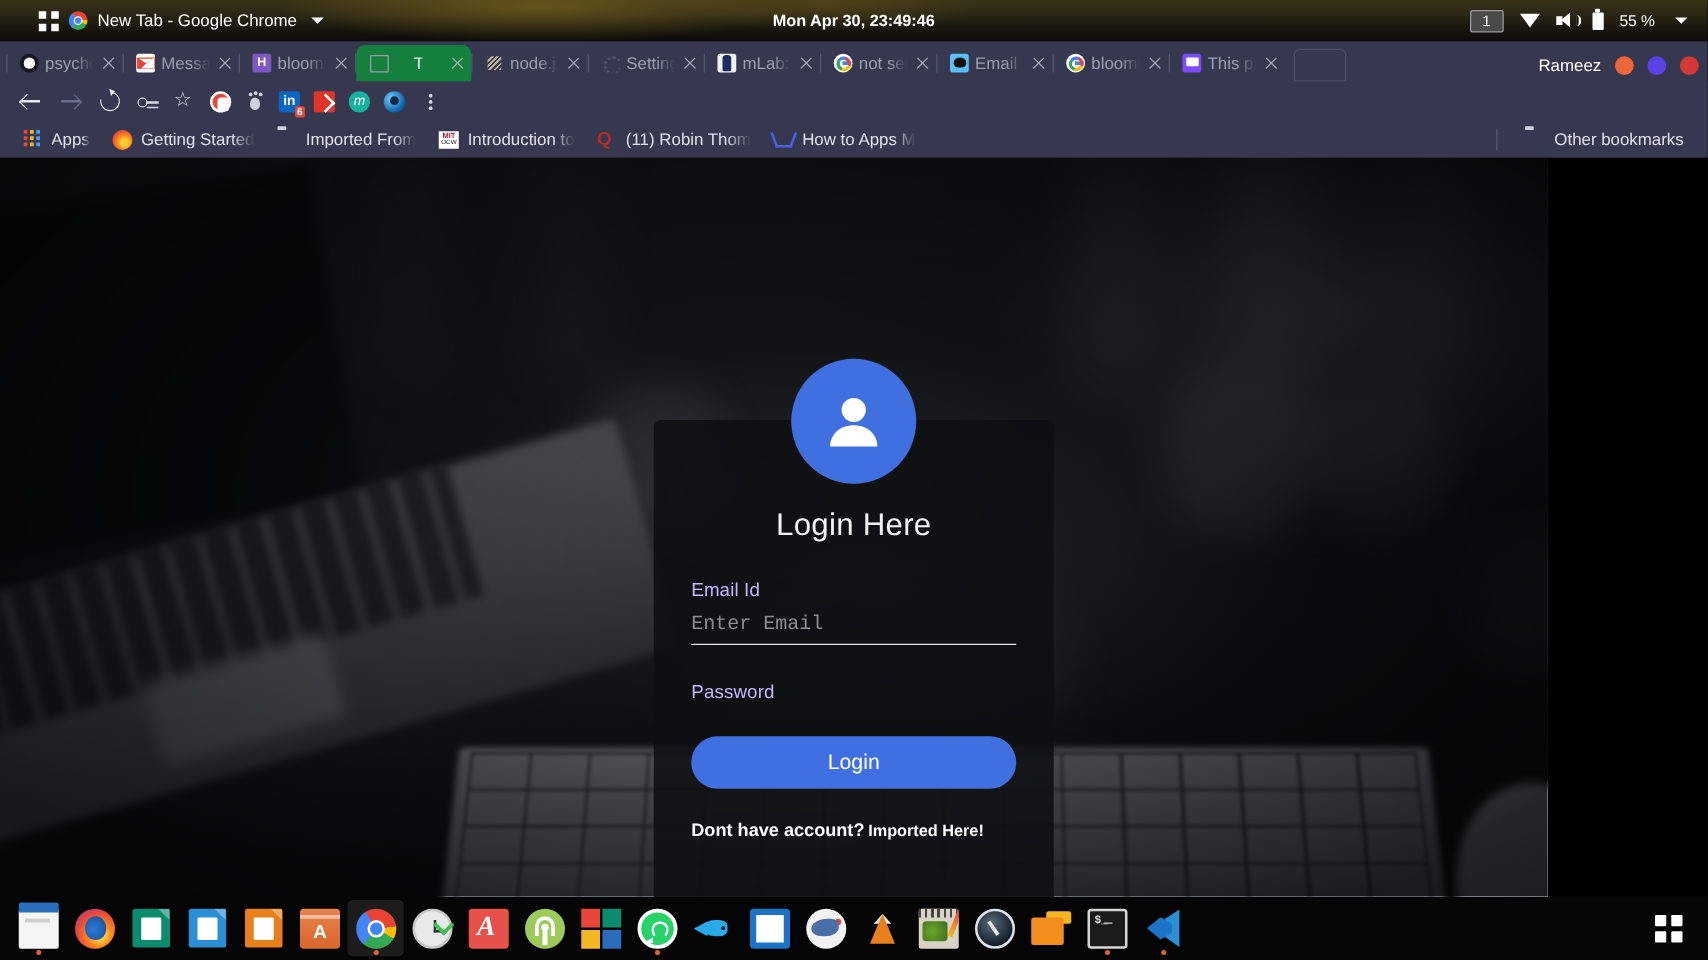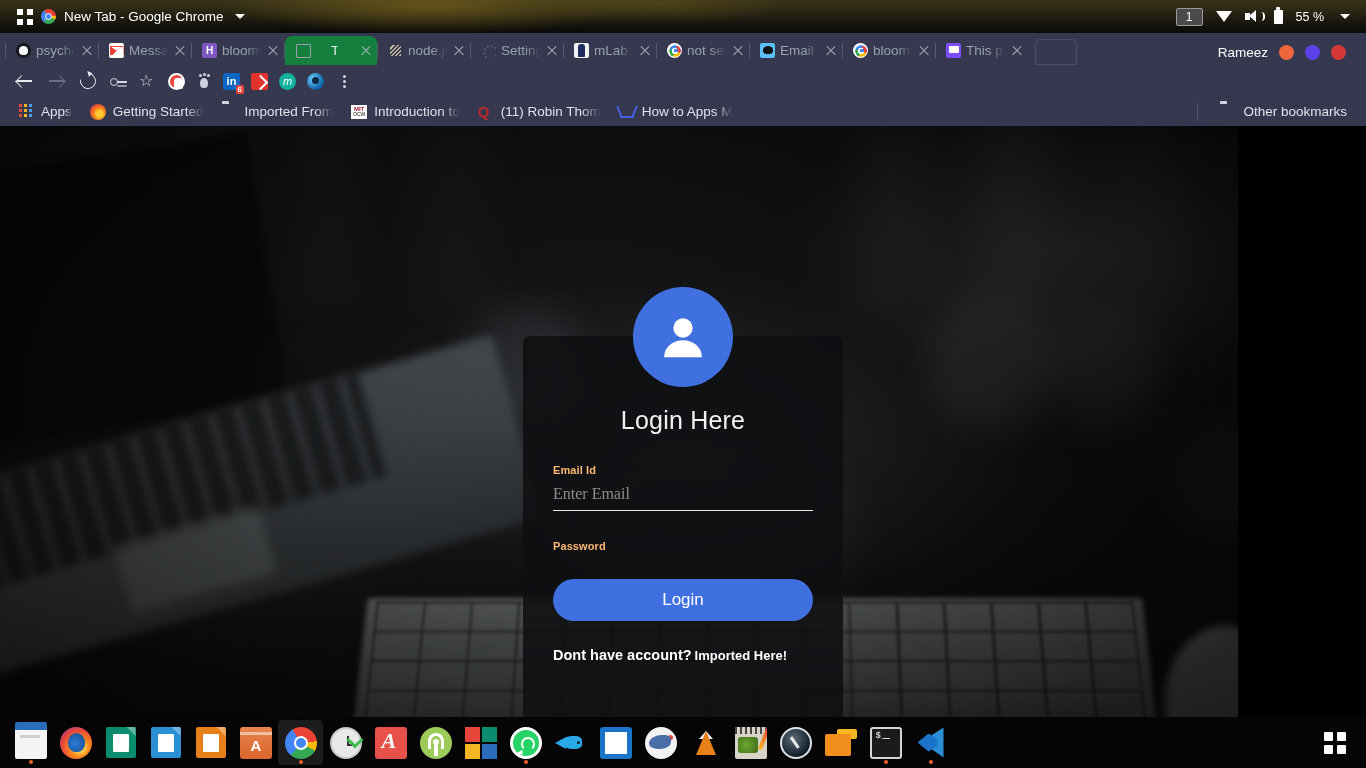--- a/index.html
+++ b/index.html
@@ -11,21 +11,21 @@
     position:absolute; left:0; top:0; width:1366px; height:33px;
     background:linear-gradient(180deg,#3a3318 0%,#2a2614 35%,#15130c 75%,#0a0a08 100%);
     display:flex; align-items:center; color:#ffffff; font-size:13.5px;
   }
   .topbar:after{
     content:""; position:absolute; inset:0;
     background:radial-gradient(ellipse 300px 40px at 430px 6px, rgba(140,115,30,.55), transparent 70%),
                radial-gradient(ellipse 180px 30px at 660px 4px, rgba(120,100,25,.35), transparent 70%);
     pointer-events:none;
   }
-  .tb-left{ display:flex; align-items:center; gap:8px; padding-left:17px; z-index:2;}
+  .tb-left{ display:flex; align-items:center; gap:8px; padding-left:31px; z-index:2;}
   .activities-grid{ width:16px;height:16px; display:grid; grid-template-columns:6px 6px; grid-template-rows:6px 6px; gap:4px;}
   .activities-grid i{ background:#fff; display:block; width:6px;height:6px;}
   .chrome-dot{ width:15px;height:15px;border-radius:50%;position:relative;overflow:hidden;
       background:conic-gradient(from -35deg,#ea4335 0 33%,#fbbc05 33% 42%,#34a853 42% 70%,#4285f4 70% 100%);}
   .chrome-dot:after{content:"";position:absolute;left:4px;top:4px;width:7px;height:7px;border-radius:50%;background:#4285f4;border:1.2px solid #fff;box-sizing:border-box;}
   .win-title{ font-size:13.5px; color:#fff; white-space:nowrap;}
   .caret{ width:0;height:0;border-left:5px solid transparent;border-right:5px solid transparent;border-top:5px solid #fff; margin-left:3px;}
   .tb-clock{ position:absolute; left:0; right:0; text-align:center; font-size:13px; font-weight:bold; color:#fff; z-index:2;}
   .tb-right{ margin-left:auto; display:flex; align-items:center; gap:13px; padding-right:16px; z-index:2;}
   .ws-badge{ border:1.5px solid #9a9a9a; color:#fff; font-size:12px; padding:1px 9px; border-radius:2px; background:#4a4a48;}
@@ -51,21 +51,21 @@
   .tab.active{ background:#15803d; border-radius:7px 7px 0 0;gap:20px;}
   .tab.active .tab-label{ color:#e8eaf0;}
   .tab-fav{ width:15px;height:15px;flex:0 0 15px; border-radius:2px; position:relative; overflow:hidden;}
   .tab-label{ overflow:hidden; white-space:nowrap; flex:1;
      -webkit-mask-image:linear-gradient(90deg,#000 62%,transparent 100%);
      mask-image:linear-gradient(90deg,#000 62%,transparent 100%);}
   .tab-x{ width:14px;height:14px; flex:0 0 14px; position:relative; opacity:.85;}
   .tab-x:before,.tab-x:after{ content:""; position:absolute; left:1px; top:6.5px; width:12px; height:1.4px; background:#b9bdcb;}
   .tab-x:before{ transform:rotate(45deg);} .tab-x:after{ transform:rotate(-45deg);}
   .newtab{ width:42px;height:26px; border:1px solid #4b4f66; border-radius:5px 5px 0 0; margin-left:6px; align-self:flex-end;}
-  .tb-user{ margin-left:auto; display:flex; align-items:flex-end; gap:11px; padding-right:20px; padding-bottom:5px; color:#fff; font-size:13.5px;}
+  .tb-user{ margin-left:auto; display:flex; align-items:flex-end; gap:11px; padding-right:7px; padding-bottom:5px; color:#fff; font-size:13.5px;}
   .ubtn{ width:15px;height:15px;border-radius:50%;}
 
   
   .fav-github{ background:#16181d; border-radius:50%; }
   .fav-github:after{content:"";position:absolute;left:3px;top:2.5px;width:9px;height:9px;border-radius:50% 50% 45% 45%;background:#fff;}
   .fav-gmail{ background:#fff; }
   .fav-gmail:after{content:"";position:absolute;left:0.5px;top:3px;width:14px;height:9px;background:linear-gradient(135deg,#ea4335 0 50%,#fff 50%),#ea4335;
       clip-path:polygon(0 0,50% 52%,100% 0,100% 100%,0 100%); }
   .fav-gmail i{position:absolute;left:0.5px;top:3px;width:14px;height:9px;border:1.4px solid #ea4335;box-sizing:border-box;}
   .fav-heroku{ background:#7f58c3; color:#fff; font-size:10px; font-weight:bold; display:flex;align-items:center;justify-content:center; border-radius:2px;}
@@ -188,24 +188,24 @@
     background:#4070e0; z-index:3; display:flex; align-items:center; justify-content:center;
   }
   .avatar svg{ width:54px;height:54px; display:block;}
   .card{
     position:absolute; left:523px; top:210px; width:320px; height:418px;
     background:rgba(14,15,17,.88); border-radius:6px; z-index:2;
     padding:0 30px; color:#fff;
   }
   .card-title{ text-align:center; font-size:25px; color:#f2f2f2; font-weight:normal; padding-top:70px; letter-spacing:.2px;}
   .field{ margin-top:29px;}
-  .field-label{ font-size:11px; font-weight:bold; color:#fdba74; letter-spacing:.1px;}
+  .field-label{ font-size:15px; font-weight:normal; color:#c4b5fd; letter-spacing:.1px;}
   .field-input{
     width:100%; background:transparent; border:none; border-bottom:1.5px solid #e8e8e8;
-    color:#ffffff; font-size:16px; font-family:Liberation Serif, serif;
+    color:#ffffff; font-size:16px; font-family:Liberation Mono, monospace;
     padding:9px 0 7px 0; outline:none; display:block;
   }
   .field-input::placeholder{ color:#8e8e8e;}
   .login-btn{
     width:100%; height:42px; margin-top:27px; border:none; border-radius:21px;
     background:#4070e0; color:#fff; font-size:17px; font-family:"Liberation Sans",sans-serif;
     cursor:pointer; display:block;
   }
   .register-row{ margin-top:26px; font-size:14.5px; font-weight:bold; color:#fff;}
   .register-row .link{ font-size:13px; font-weight:bold; color:#fff; margin-left:3px;}
@@ -290,20 +290,21 @@
     <div class="activities-grid">
         <i></i>
         <i></i>
         <i></i>
         <i></i>
       </div>
     <div class="chrome-dot"></div>
     <span class="win-title">New Tab - Google Chrome</span>
     <div class="caret"></div>
   </div>
+  <div class="tb-clock">Mon Apr 30, 23:49:46</div>
   <div class="tb-right">
     <div class="ws-badge">1</div>
     <div class="wifi"></div>
     <div class="spk">
         <i></i>
       </div>
     <div class="batt"></div>
     <span class="pct">55 %</span>
     <div class="caret"></div>
   </div>

